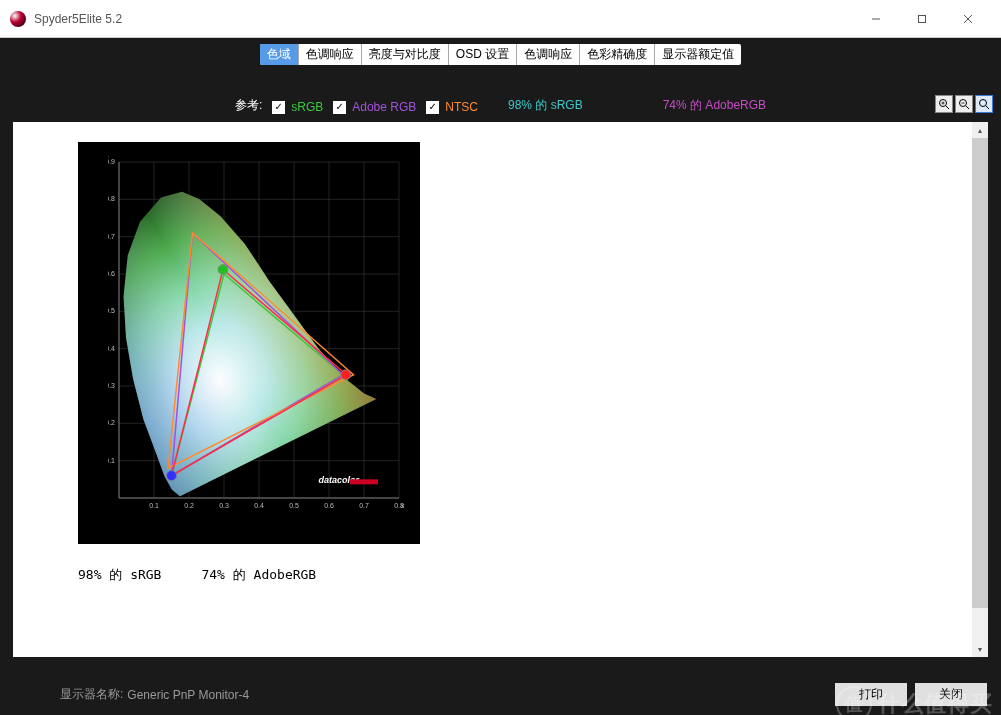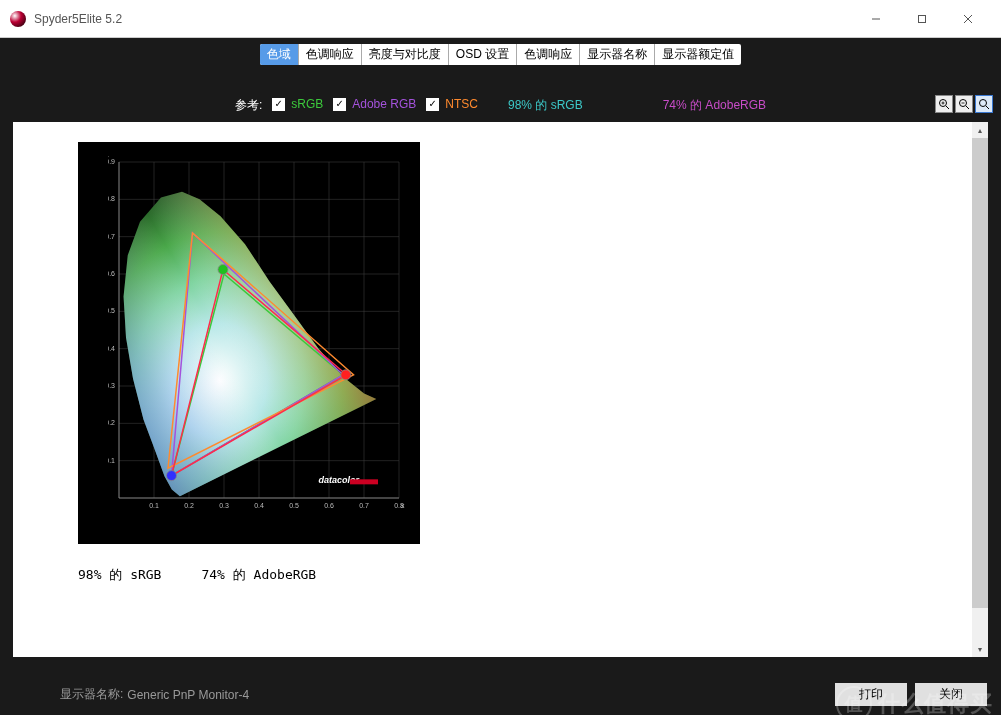--- a/index.html
+++ b/index.html
@@ -17,21 +17,21 @@
 .app-body { background: #1a1a1a; height: 686px; padding: 6px 8px 10px 8px; position: relative; }
 
 
 .tabs-row { display: flex; justify-content: center; margin-bottom: 8px; }
 .tabs { display: flex; background: #fff; border-radius: 2px; overflow: hidden; font-size: 12px; }
 .tab { padding: 2px 7px; border-right: 1px solid #aaa; cursor: pointer; color: #000; text-align: center; }
 .tab:last-child { border-right: none; }
 .tab.active { background: #579be8; color: #fff; }
 
 
-.ref-row { display: flex; align-items: flex-start; justify-content: center; gap: 10px; font-size: 12px; color: #aaa; margin-bottom: 8px; position: relative; margin-top: 32px; }
+.ref-row { display: flex; align-items: flex-end; justify-content: center; gap: 10px; font-size: 12px; color: #aaa; margin-bottom: 8px; position: relative; margin-top: 32px; }
 .ref-label { color: #fff; }
 .chk { width: 13px; height: 13px; background: #fff; border: none; display: inline-flex; align-items: center; justify-content: center; color: #000; font-size: 10px; line-height: 1; margin-right: 2px; }
 .ref-item { display: flex; align-items: center; gap: 4px; }
 .c-srgb { color: #3cc83c; }
 .c-argb { color: #a452dc; }
 .c-ntsc { color: #ff8a2e; }
 .c-cyan { color: #3cc8c8; }
 .c-mag { color: #c84cc8; }
 .zoom-icons { position: absolute; right: 0; top: -2px; display: flex; gap: 2px; }
 .zoom-btn { width: 18px; height: 18px; background: #eee; border: 1px solid #888; display: flex; align-items: center; justify-content: center; cursor: pointer; }
@@ -97,21 +97,21 @@
 
 <div class="app-body">
 
   <div class="tabs-row">
     <div class="tabs" id="tabs-container">
         <div class="tab active">色域</div>
         <div class="tab">色调响应</div>
         <div class="tab">亮度与对比度</div>
         <div class="tab">OSD 设置</div>
         <div class="tab">色调响应</div>
-        <div class="tab">显示器名称</div>
+        <div class="tab">色彩精确度</div>
         <div class="tab">显示器额定值</div>
       </div>
   </div>
 
   <div class="ref-row">
     <span class="ref-label">参考:</span>
     <span class="ref-item">
       <span class="chk">✓</span>
       <span class="c-srgb">sRGB</span>
     </span>

